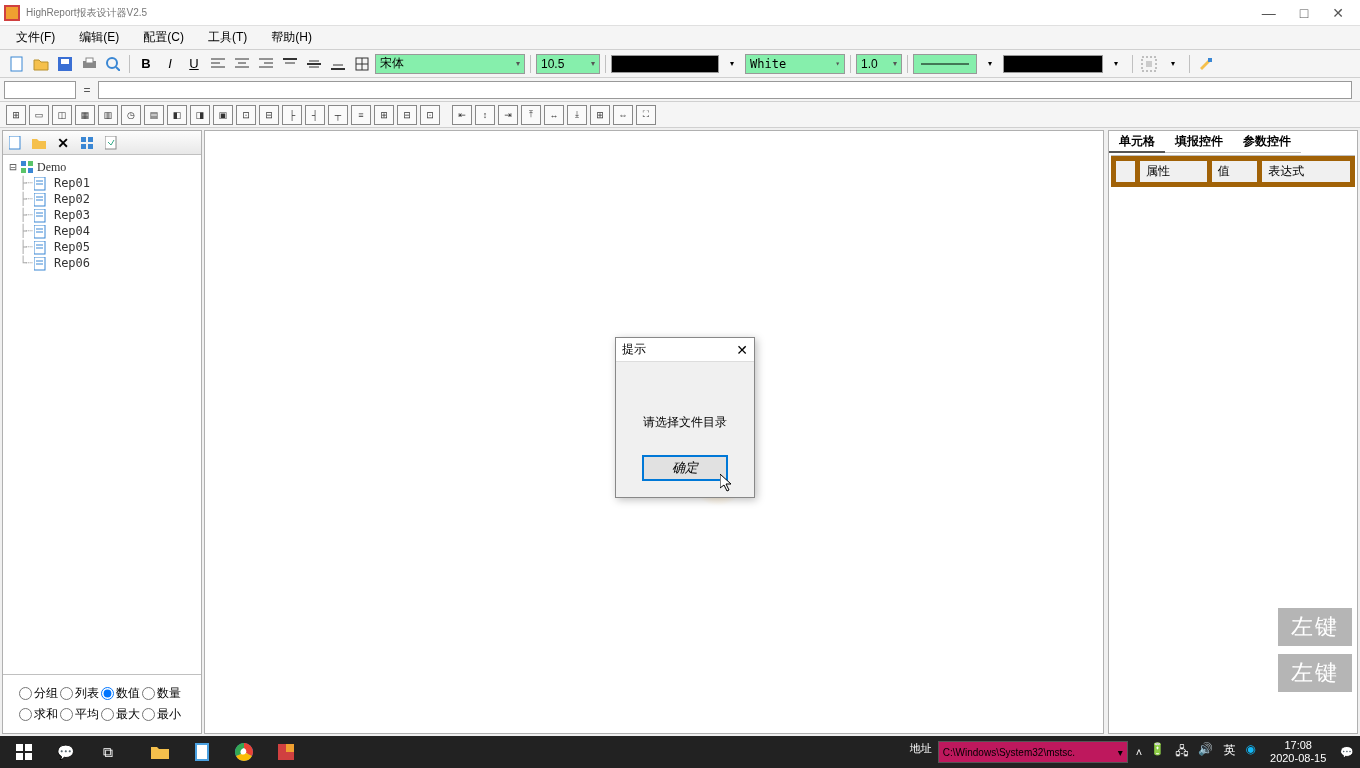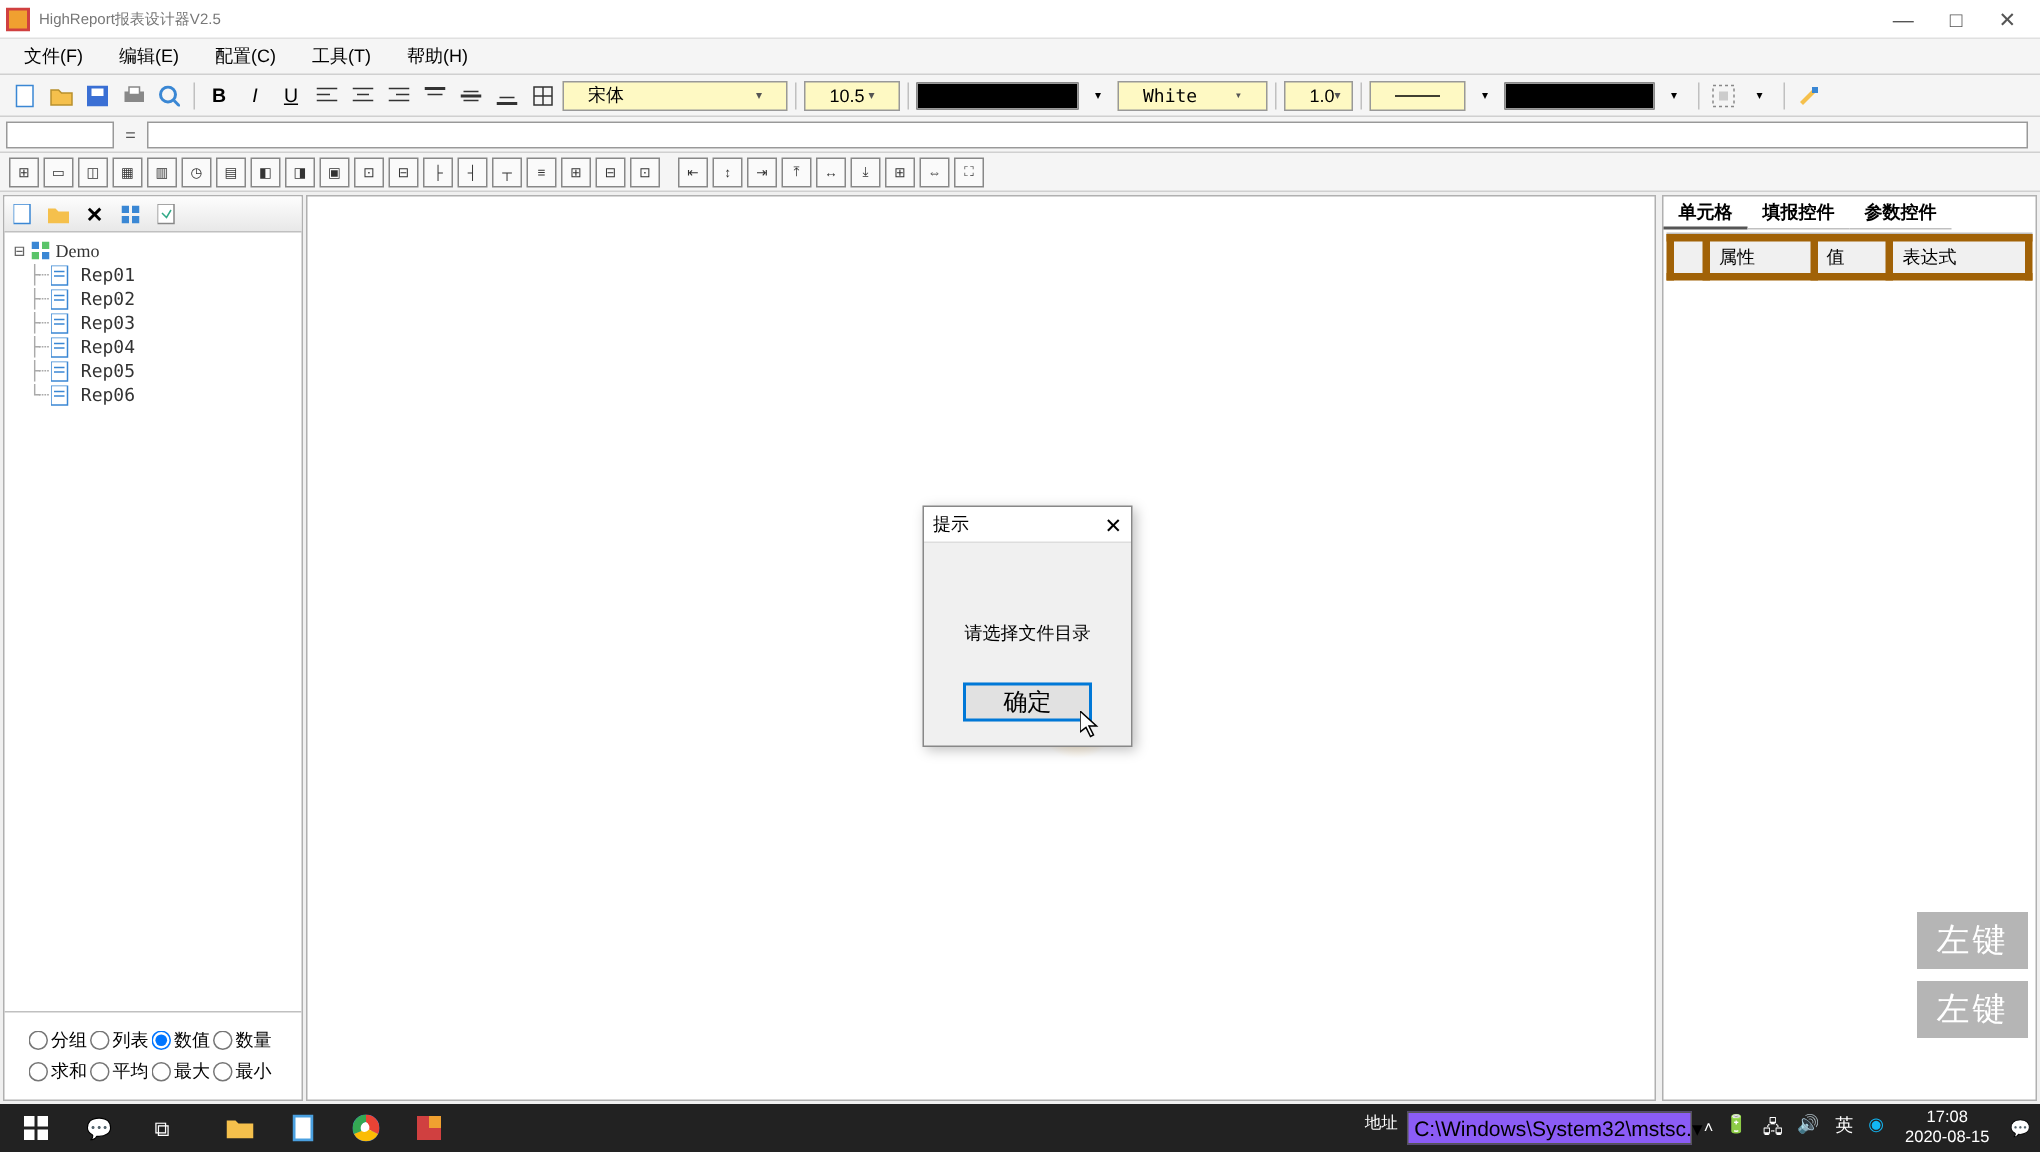--- a/index.html
+++ b/index.html
@@ -7,21 +7,21 @@
 .window { width: 1360px; height: 768px; display: flex; flex-direction: column; position: relative; }
 .titlebar { height: 26px; background: #fff; display: flex; align-items: center; padding: 0 4px; border-bottom: 1px solid #e0e0e0; }
 .titlebar .icon { width: 16px; height: 16px; margin-right: 6px; }
 .titlebar .title { color: #777; font-size: 10px; flex: 1; }
 .titlebar .wbtns { display: flex; gap: 24px; color: #555; font-size: 14px; padding-right: 12px; }
 .menubar { height: 24px; background: #f5f5f5; display: flex; align-items: center; padding: 0 4px; border-bottom: 1px solid #d0d0d0; }
 .menubar .mi { padding: 2px 12px; cursor: pointer; }
 .toolbar1 { height: 28px; background: #f5f5f5; border-bottom: 1px solid #d0d0d0; display: flex; align-items: center; padding: 0 6px; gap: 2px; }
 .tb-btn { width: 22px; height: 22px; display: flex; align-items: center; justify-content: center; cursor: pointer; font-size: 13px; }
 .tb-sep { width: 1px; height: 18px; background: #c0c0c0; margin: 0 3px; }
-.tb-combo { height: 20px; border: 1px solid #999; background: #fef9c3; display: flex; align-items: center; padding: 0 16px; font-size: 12px; }
+.tb-combo { height: 20px; border: 1px solid #999; background: #86efac; display: flex; align-items: center; padding: 0 4px; font-size: 12px; }
 .tb-combo .dd { margin-left: auto; font-size: 8px; color: #555; }
 .tb-swatch { width: 108px; height: 18px; border: 1px solid #999; }
 .formula-bar { height: 24px; background: #f5f5f5; border-bottom: 1px solid #d0d0d0; display: flex; align-items: center; padding: 0 4px; gap: 4px; }
 .fb-cell { width: 72px; height: 18px; border: 1px solid #999; background: #fff; }
 .fb-eq { width: 14px; text-align: center; color: #555; }
 .fb-input { flex: 1; height: 18px; border: 1px solid #999; background: #fff; margin-right: 4px; }
 .toolbar2 { height: 26px; background: #f5f5f5; border-bottom: 1px solid #d0d0d0; display: flex; align-items: center; padding: 0 6px; gap: 3px; }
 .tb2-btn { width: 20px; height: 20px; border: 1px solid #888; background: #fafafa; display: flex; align-items: center; justify-content: center; font-size: 9px; color: #333; cursor: pointer; }
 .tb2-sep { width: 6px; }
 .main { flex: 1; display: flex; background: #f0f0f0; overflow: hidden; }
@@ -45,30 +45,30 @@
 .rp-tab.active { border-bottom: 2px solid #555; }
 .rp-grid { flex: 1; border-top: 1px solid #c0c0c0; margin: 2px; }
 .rp-grid table { width: 100%; border-collapse: collapse; }
 .rp-grid th { background: #f0f0f0; border: 5px solid #a16207; padding: 2px 6px; font-weight: normal; font-size: 12px; text-align: left; height: 18px; }
 .rp-grid th:first-child { width: 24px; }
 .dialog { position: absolute; left: 615px; top: 337px; width: 140px; background: #f0f0f0; border: 1px solid #888; box-shadow: 2px 2px 8px rgba(0,0,0,0.25); }
 .dlg-title { height: 24px; background: #fff; display: flex; align-items: center; padding: 0 6px; border-bottom: 1px solid #ddd; font-size: 12px; }
 .dlg-title .x { margin-left: auto; font-size: 14px; cursor: pointer; }
 .dlg-body { padding: 24px 8px 16px; text-align: center; font-size: 12px; margin-top: 28px; }
 .dlg-btns { padding: 8px 0 16px; text-align: center; }
-.dlg-btn { width: 86px; height: 26px; background: #e1e1e1; border: 2px solid #0078d7; cursor: pointer; font-size: 16px; }
+.dlg-btn { width: 86px; height: 26px; background: #e1e1e1; border: 2px solid #0078d7; cursor: pointer; font-size: 13px; font-style: italic; }
 .cursor-glow { position: absolute; left: 690px; top: 450px; width: 56px; height: 56px; border-radius: 50%; background: radial-gradient(circle, rgba(255,200,100,0.6), rgba(255,200,100,0) 70%); pointer-events: none; }
 .cursor { position: absolute; left: 720px; top: 474px; font-size: 16px; pointer-events: none; }
 .watermark { position: absolute; right: 8px; width: 74px; height: 38px; background: rgba(120,120,120,0.55); color: #fff; font-size: 22px; display: flex; align-items: center; justify-content: center; letter-spacing: 2px; }
 .taskbar { height: 32px; background: #222; display: flex; align-items: center; color: #fff; font-size: 11px; position: relative; }
 .tb-left { display: flex; align-items: center; gap: 2px; padding-left: 4px; }
 .tb-ic { width: 40px; height: 30px; display: flex; align-items: center; justify-content: center; cursor: pointer; font-size: 14px; }
 .tb-right { margin-left: auto; display: flex; align-items: center; gap: 8px; padding-right: 6px; }
 .tb-addr { display: flex; align-items: flex-start; gap: 6px; }
-.tb-addr-input { width: 190px; height: 22px; background: #8b5cf6; color: #000; border: 1px solid #555; padding: 0 4px; font-size: 14px; display: flex; align-items: center; }
+.tb-addr-input { width: 190px; height: 22px; background: #be185d; color: #000; border: 1px solid #555; padding: 0 4px; font-size: 10px; display: flex; align-items: center; }
 .tb-clock { text-align: center; line-height: 1.2; padding: 0 6px; }
 .tb-tray { display: flex; gap: 10px; font-size: 12px; }
 svg { display: block; }
 </style>
 </head>
 <body>
 
 <div class="window">
   <div class="titlebar">
     <span class="icon">

